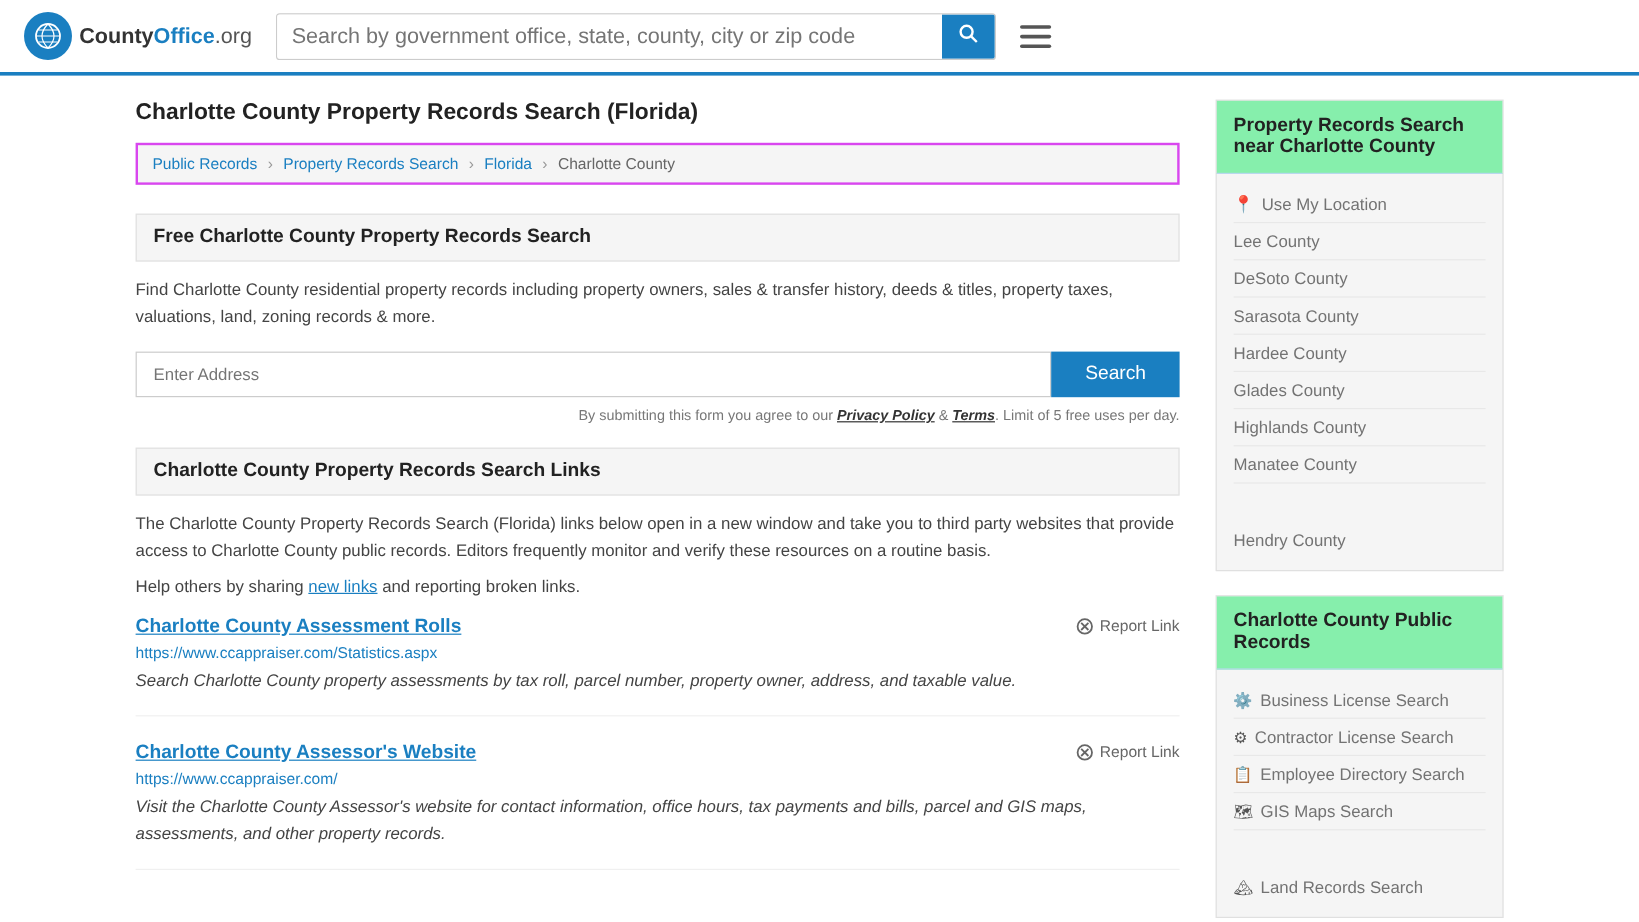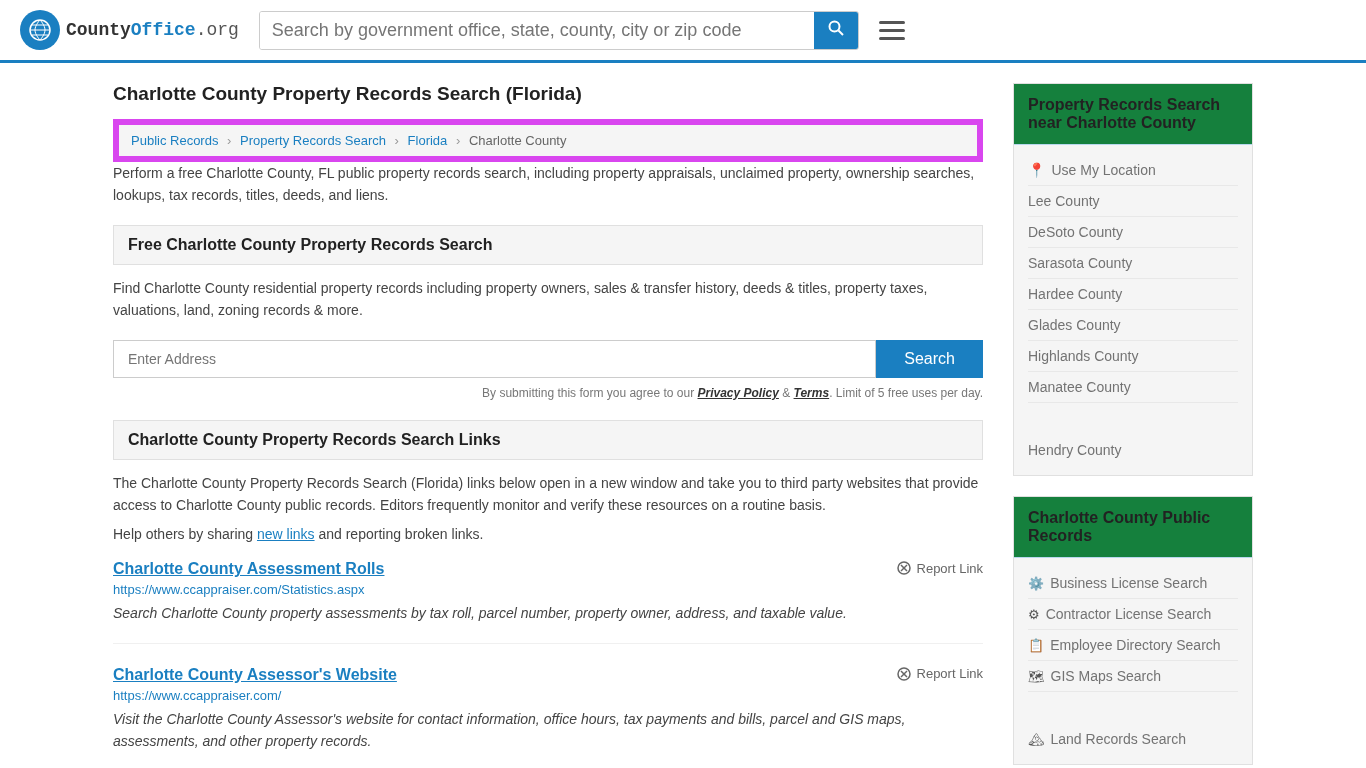--- a/index.html
+++ b/index.html
@@ -12,21 +12,20 @@
       padding: 10px 20px;
       display: flex;
       align-items: center;
       gap: 20px;
     }
     .logo-area {
       display: flex;
       align-items: center;
       gap: 6px;
       flex-shrink: 0;
-      font-family: Liberation Mono, monospace;
     }
     .logo-circle {
       width: 40px;
       height: 40px;
       background: #1a7fc1;
       border-radius: 50%;
       display: flex;
       align-items: center;
       justify-content: center;
       color: #fff;
@@ -85,22 +84,22 @@
       font-size: 19px;
       font-weight: bold;
       color: #222;
       margin-bottom: 14px;
     }
     .breadcrumb {
       background: #f5f5f5;
       padding: 8px 12px;
       font-size: 13px;
       color: #666;
-      margin-bottom: 0;
-      border: 6px solid #d946ef;
+      margin-bottom: 24px;
+      border: 2px solid #d946ef;
     }
     .breadcrumb a {
       color: #1a7fc1;
       text-decoration: none;
     }
     .breadcrumb-sep { margin: 0 5px; color: #999; }
 
     .desc-text {
       font-size: 14px;
       color: #444;
@@ -209,21 +208,21 @@
       font-style: italic;
     }
 
     
     .sidebar-box {
       background: #f5f5f5;
       border: 1px solid #e0e0e0;
       margin-bottom: 20px;
     }
     .sidebar-box-header {
-      background: #15803d;
+      background: #86efac;
       padding: 12px 14px;
       font-size: 16px;
       font-weight: bold;
       color: #222;
       border-bottom: 1px solid #b8d8ee;
     }
     .sidebar-box-body {
       padding: 10px 14px;
     }
     .sidebar-item {
@@ -305,21 +304,20 @@
     <div class="breadcrumb">
       <a href="#">Public Records</a>
       <span class="breadcrumb-sep">›</span>
       <a href="#">Property Records Search</a>
       <span class="breadcrumb-sep">›</span>
       <a href="#">Florida</a>
       <span class="breadcrumb-sep">›</span>
       <span>Charlotte County</span>
     </div>
 
-    <p class="desc-text">Perform a free Charlotte County, FL public property records search, including property appraisals, unclaimed property, ownership searches, lookups, tax records, titles, deeds, and liens.</p>
 
     <div class="section-header">Free Charlotte County Property Records Search</div>
     <p class="desc-text">Find Charlotte County residential property records including property owners, sales &amp; transfer history, deeds &amp; titles, property taxes, valuations, land, zoning records &amp; more.</p>
 
     <div class="search-form">
       <div class="search-form-row">
         <input type="text" placeholder="Enter Address" style="">
         <button class="search-form-row-btn" style="background:#1a7fc1;color:#fff;border:none;padding:10px 28px;font-size:16px;font-weight:normal;cursor:pointer;">Search</button>
       </div>
     </div>

